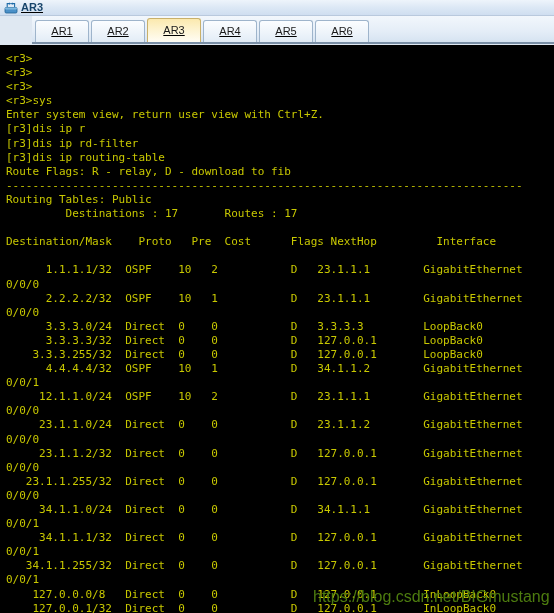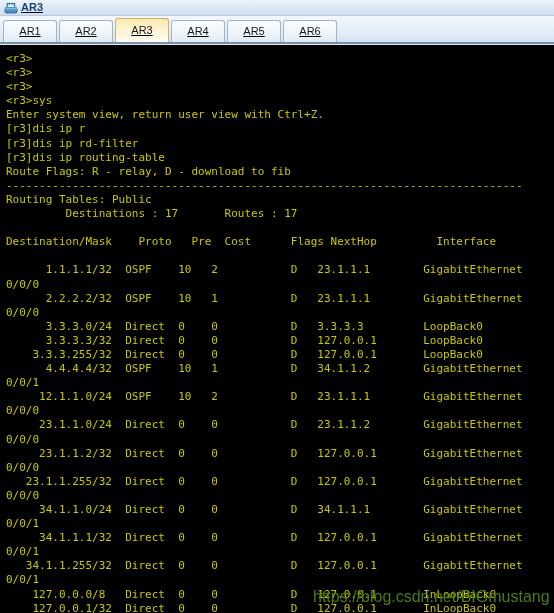--- a/index.html
+++ b/index.html
@@ -49,20 +49,21 @@
 
   
   .tabbar {
     height: 28px;
     background: linear-gradient(to bottom, #f2f7fc 0%, #e4edf7 60%, #d6e3f1 100%);
     border-bottom: 2px solid #7a8fa6;
     display: flex;
     align-items: flex-end;
     padding-left: 3px;
     box-sizing: border-box;
+    margin-left: 32px;
   }
   .tab {
     width: 54px;
     height: 22px;
     margin-right: 2px;
     border: 1px solid #9eb4cb;
     border-bottom: none;
     border-radius: 3px 3px 0 0;
     background: linear-gradient(to bottom, #fbfdff 0%, #eef4fa 55%, #e2ecf6 100%);
     font-size: 11px;

